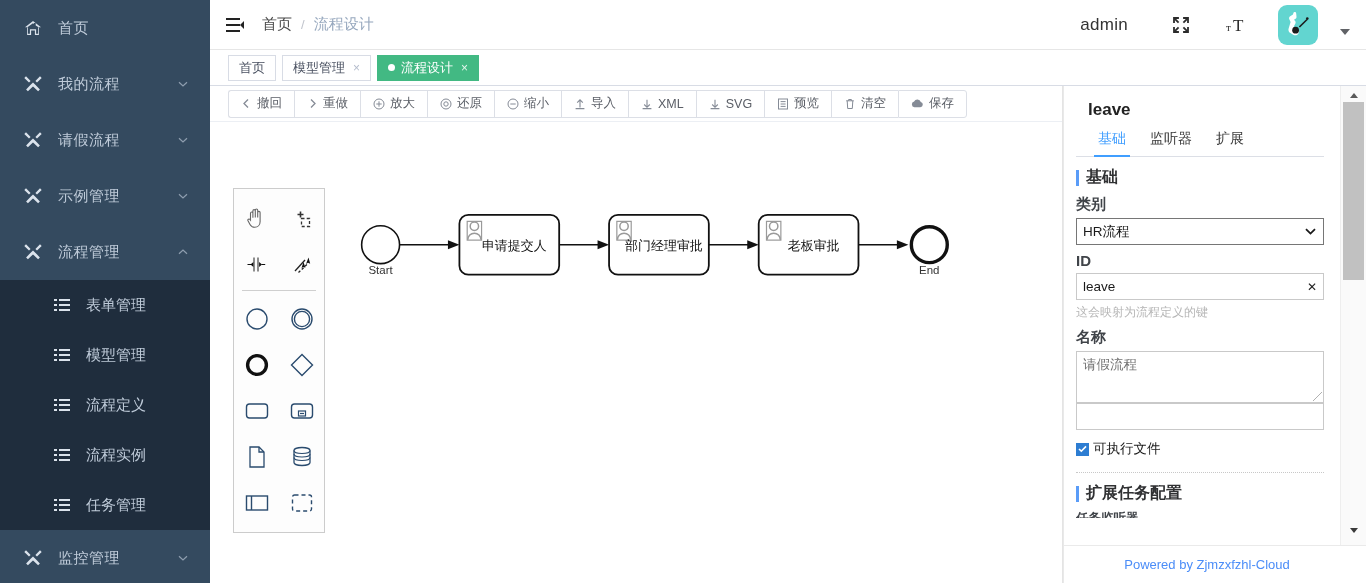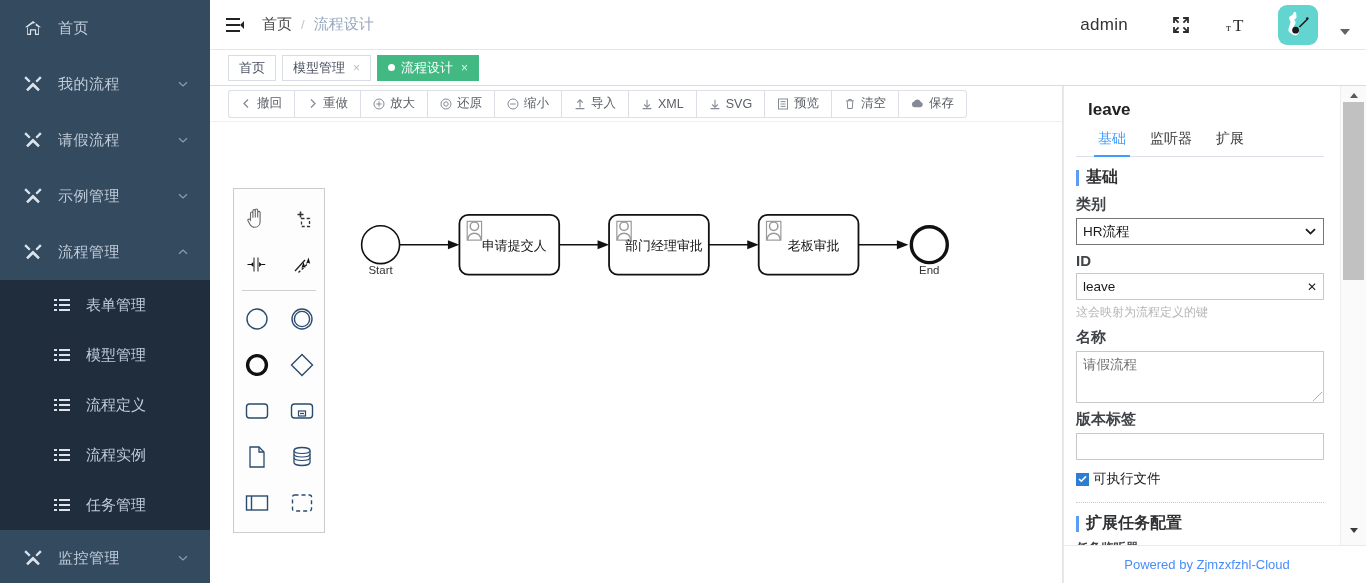--- a/index.html
+++ b/index.html
@@ -847,21 +847,20 @@
             <span class="clr">✕</span>
           </div>
           <div class="hint">这会映射为流程定义的键</div>
 
           <div class="field-label">名称</div>
           <div class="textarea">
             <span>请假流程</span>
             <span class="grip"></span>
           </div>
 
-          <div class="field-label">版本标签</div>
           <div class="blank-box"></div>
 
           <div class="checkrow">
             <span class="cbox">
               <svg width="9" height="8" viewBox="0 0 9 8">
                   <path fill="none" stroke="#fff" stroke-width="1.6" d="M1 4 3.3 6.2 8 1.4"></path>
                 </svg>
             </span>
             <span>可执行文件</span>
           </div>

